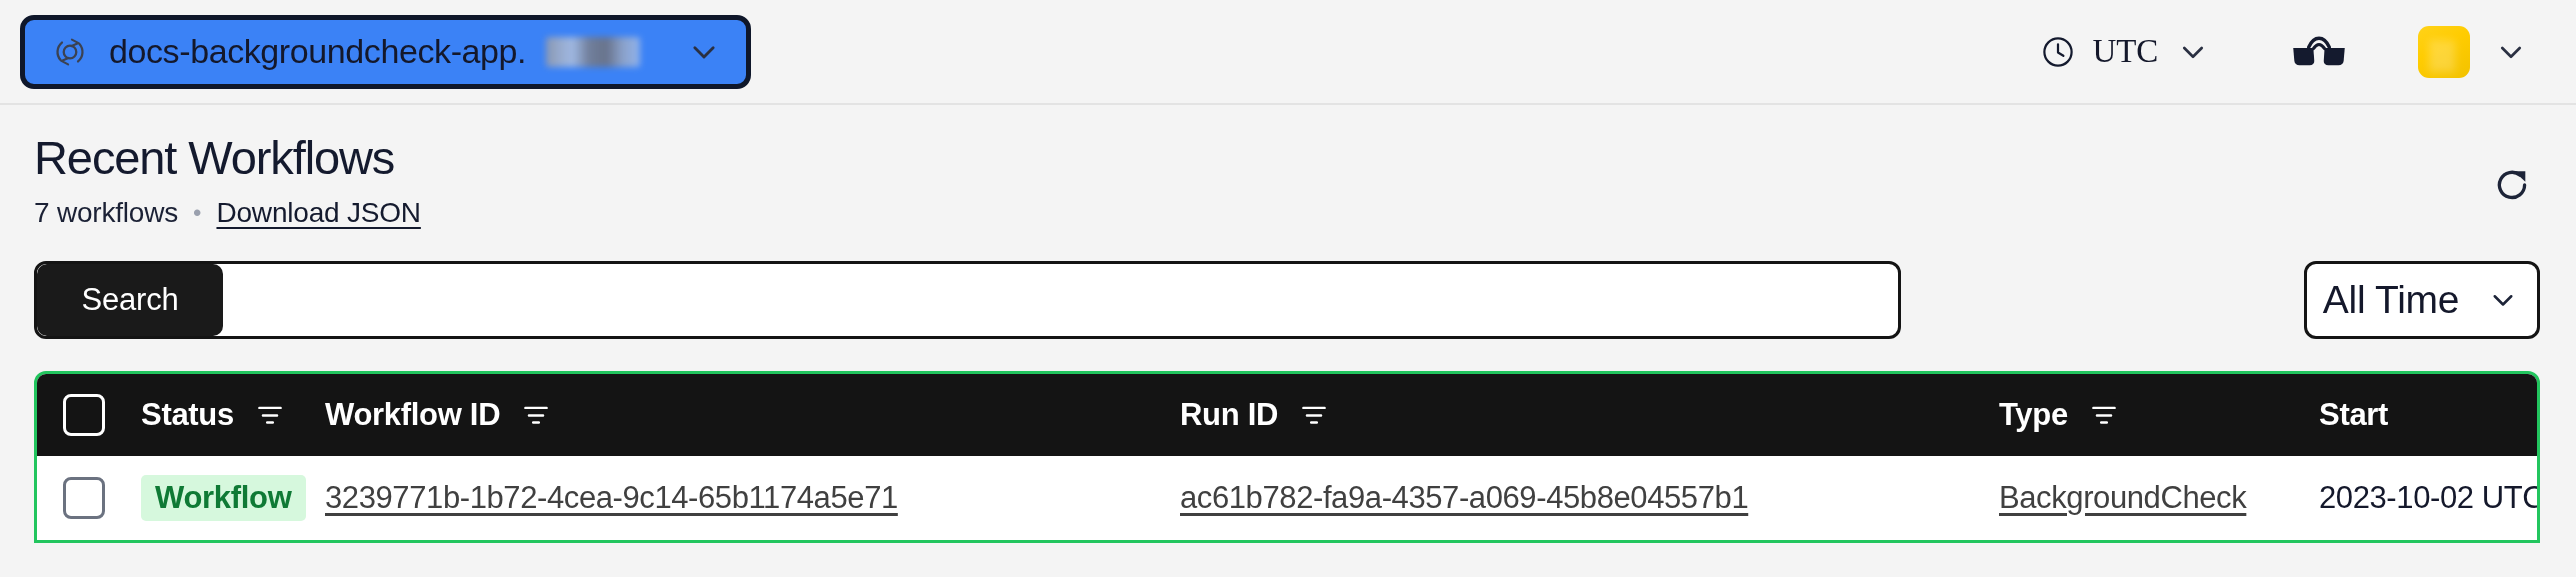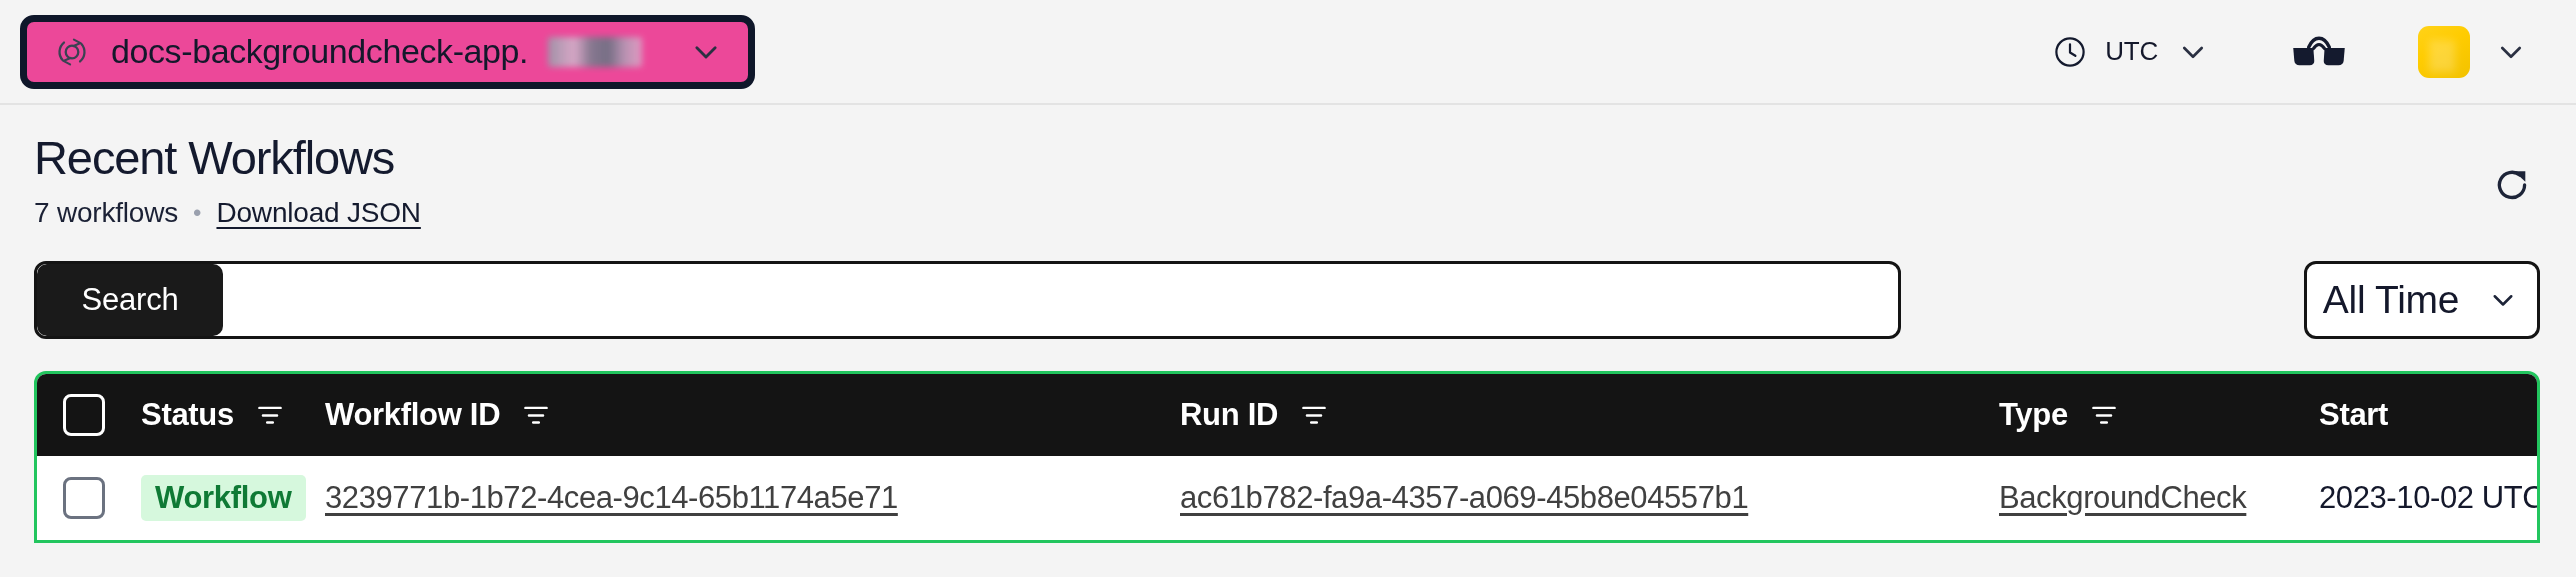--- a/index.html
+++ b/index.html
@@ -22,22 +22,22 @@
     align-items: center;
     padding: 0 46px 0 20px;
   }
 
   .ns-selector {
     display: flex;
     align-items: center;
     gap: 18px;
     height: 74px;
     padding: 0 22px 0 24px;
-    background: #ec4899;
-    border: 7px solid #0f172a;
+    background: #3b82f6;
+    border: 5px solid #0f172a;
     border-radius: 14px;
     cursor: pointer;
   }
   .ns-icon { width: 42px; height: 42px; flex: 0 0 42px; display:block; }
   .ns-label {
     font-size: 34px;
     color: #14182b;
     letter-spacing: -0.4px;
     white-space: nowrap;
   }
@@ -67,21 +67,21 @@
     gap: 0;
   }
   .tz-control {
     display: flex;
     align-items: center;
     gap: 16px;
     cursor: pointer;
     padding: 6px 10px;
   }
   .tz-icon { width: 38px; height: 38px; flex:0 0 38px; }
-  .tz-label { font-size: 26px; color: #14182b; letter-spacing: -0.2px; }
+  .tz-label { font-size: 33px; color: #14182b; letter-spacing: -0.2px; font-family: Liberation Serif, serif; }
   .tz-chevron { width: 38px; height: 38px; flex:0 0 38px; }
 
   .glasses-btn {
     display: flex; align-items: center; justify-content: center;
     width: 70px; height: 60px; margin-left: 62px; cursor: pointer;
   }
   .glasses-icon { width: 56px; height: 36px; }
 
   .avatar-group {
     display: flex; align-items: center; gap: 22px;

